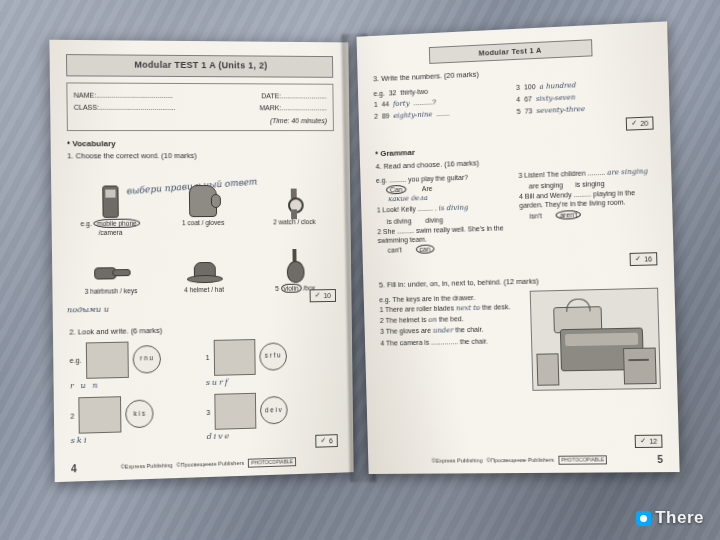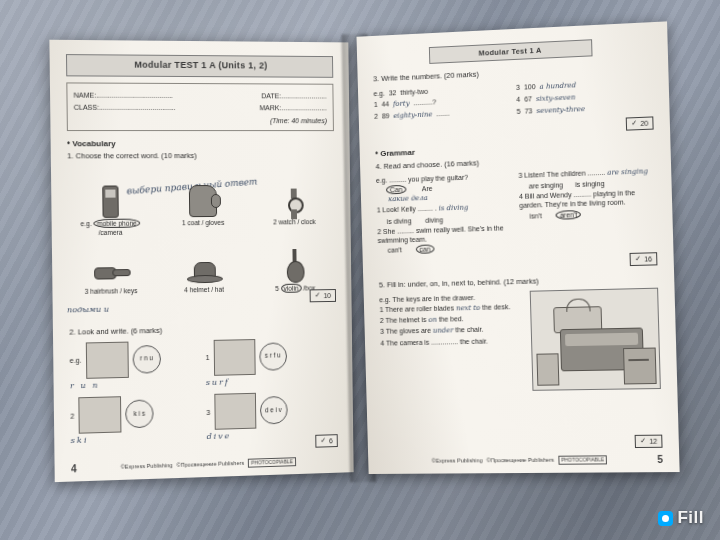--- a/index.html
+++ b/index.html
@@ -500,15 +500,15 @@
             <span class="pcopy">PHOTOCOPIABLE</span>
           </span>
           <span class="pgno">5</span>
         </div>
       </div>
     </div>
   </div>
 
   <div class="logo">
     <span class="dot"></span>
-    <span>Fill</span>
+    <span>There</span>
   </div>
 </div>
 
 </body></html>

